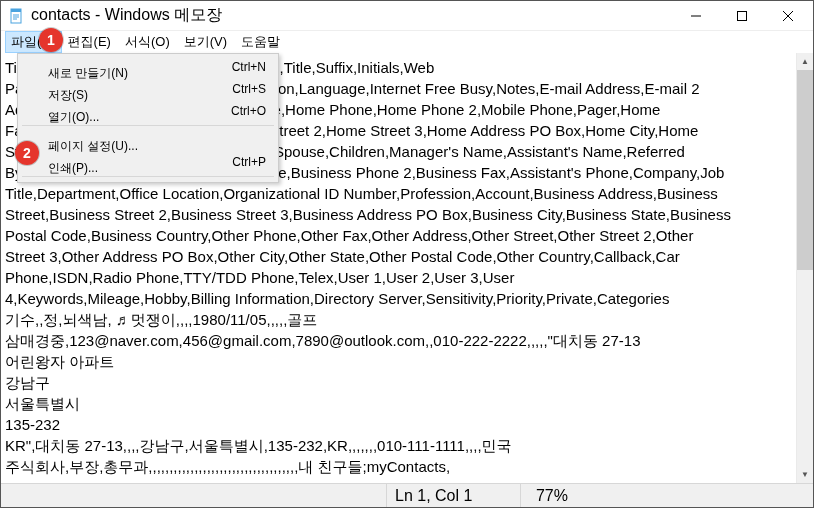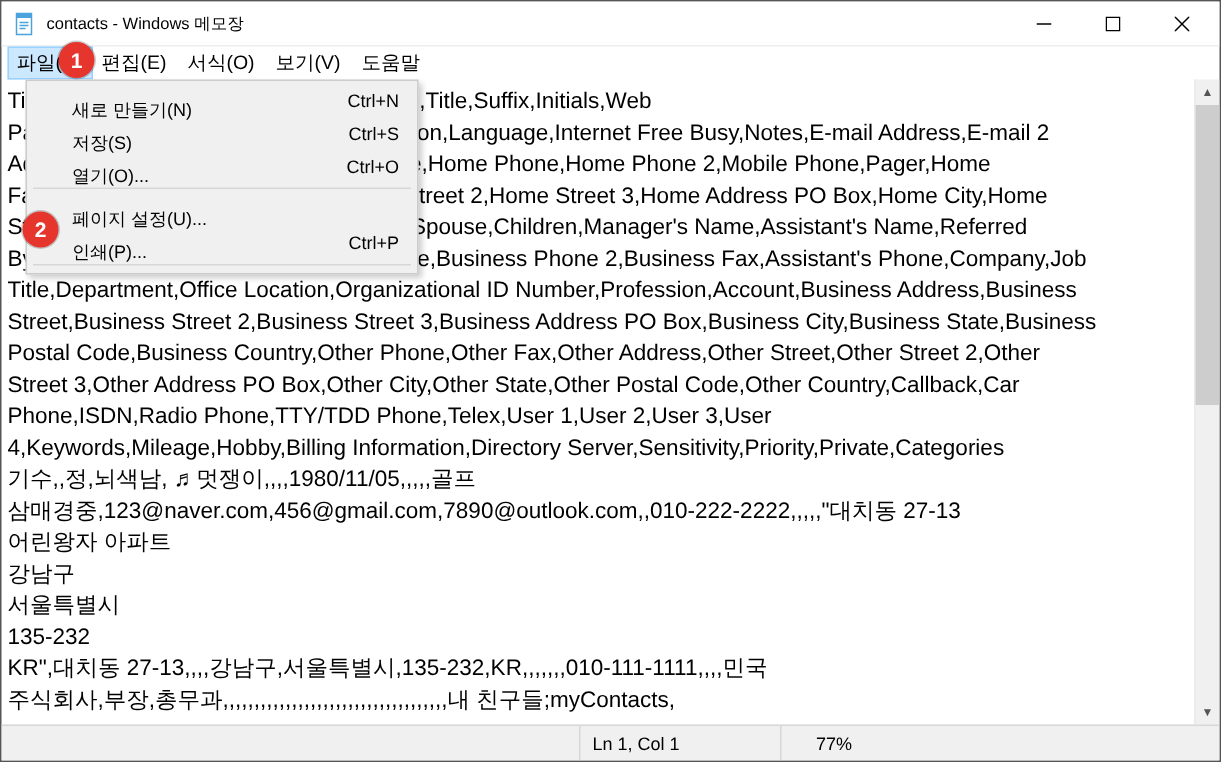--- a/index.html
+++ b/index.html
@@ -1,39 +1,39 @@
 <!DOCTYPE html>
 <html><head>
 <meta charset="utf-8">
 <style>
 * { margin:0; padding:0; box-sizing:border-box; font-family:"Segoe UI","Malgun Gothic",Tahoma,sans-serif; }
 body { background:#fff; width:814px; height:508px; overflow:hidden; border:1px solid #555; position:relative; }
 .titlebar { height:30px; background:#fff; display:flex; align-items:center; padding:0 2px 0 8px; border-bottom:1px solid #eee; }
 .titlebar .icon { width:16px; height:16px; margin-right:6px; }
-.title-txt { font-size:11px; flex:0 0 auto; }
+.title-txt { font-size:16px; flex:0 0 auto; }
 .tb-spacer { flex:1; }
 .win-btn { width:46px; height:30px; display:flex; align-items:center; justify-content:center; color:#222; }
 .win-btn svg { width:10px; height:10px; }
 .menubar { height:22px; display:flex; padding:0 4px; font-size:13px; }
 .menubar .mitem { padding:2px 8px 2px 6px; line-height:18px; cursor:default; position:relative; }
 .menubar .mitem.active { background:#cce8ff; border:1px solid #99d1ff; padding:1px 7px 1px 5px; }
 .dropdown { position:absolute; left:16px; top:52px; width:262px; background:#f0f0f0; border:1px solid #ccc; box-shadow:2px 2px 4px rgba(0,0,0,0.2); z-index:20; padding:2px; }
 .dd-item { height:22px; display:flex; align-items:center; font-size:12px; padding:0 10px 0 28px; position:relative; }
 .dd-item .lbl { flex:1;margin-top:13px; }
 .dd-item .sc { color:#000000; font-size:12px; }
 .dd-item.hl { background:#91c9f7; }
 .dd-item.hl .sc { color:#000; }
 .dd-sep { height:1px; background:#d7d7d7; margin:3px 2px; }
 .content-wrap { position:absolute; left:0; top:52px; right:0; bottom:24px; display:flex; }
 .textarea { flex:1; padding:4px 6px 4px 4px; font-size:15px; line-height:21px; white-space:pre-wrap; word-break:break-all; overflow:hidden; }
 .scroll { width:17px; background:#f0f0f0; display:flex; flex-direction:column; border-left:1px solid #eaeaea; }
 .sc-btn { height:17px; display:flex; align-items:center; justify-content:center; }
 .sc-trk { flex:1; position:relative; }
 .sc-th { position:absolute; left:0; right:0; top:0; height:200px; background:#cdcdcd; }
-.statusbar { position:absolute; left:0; right:0; bottom:0; height:24px; background:#f0f0f0; border-top:1px solid #d7d7d7; display:flex; font-size:12px; align-items:center; }
+.statusbar { position:absolute; left:0; right:0; bottom:0; height:24px; background:#f0f0f0; border-top:1px solid #d7d7d7; display:flex; font-size:16px; align-items:center; }
 .st-cell { border-left:1px solid #d7d7d7; height:100%; display:flex; align-items:center; padding:0 8px; }
 .marker { position:absolute; width:24px; height:24px; background:#e5352c; border-radius:50%; color:#fff; font-weight:bold; font-size:14px; display:flex; align-items:center; justify-content:center; z-index:50; box-shadow:0 0 0 1px rgba(0,0,0,0.2); }
 .arrow { font-size:8px; color:#555; }
 </style>
 </head>
 <body>
 
 <div class="titlebar">
   <span class="icon">
     <svg viewBox="0 0 16 16">

